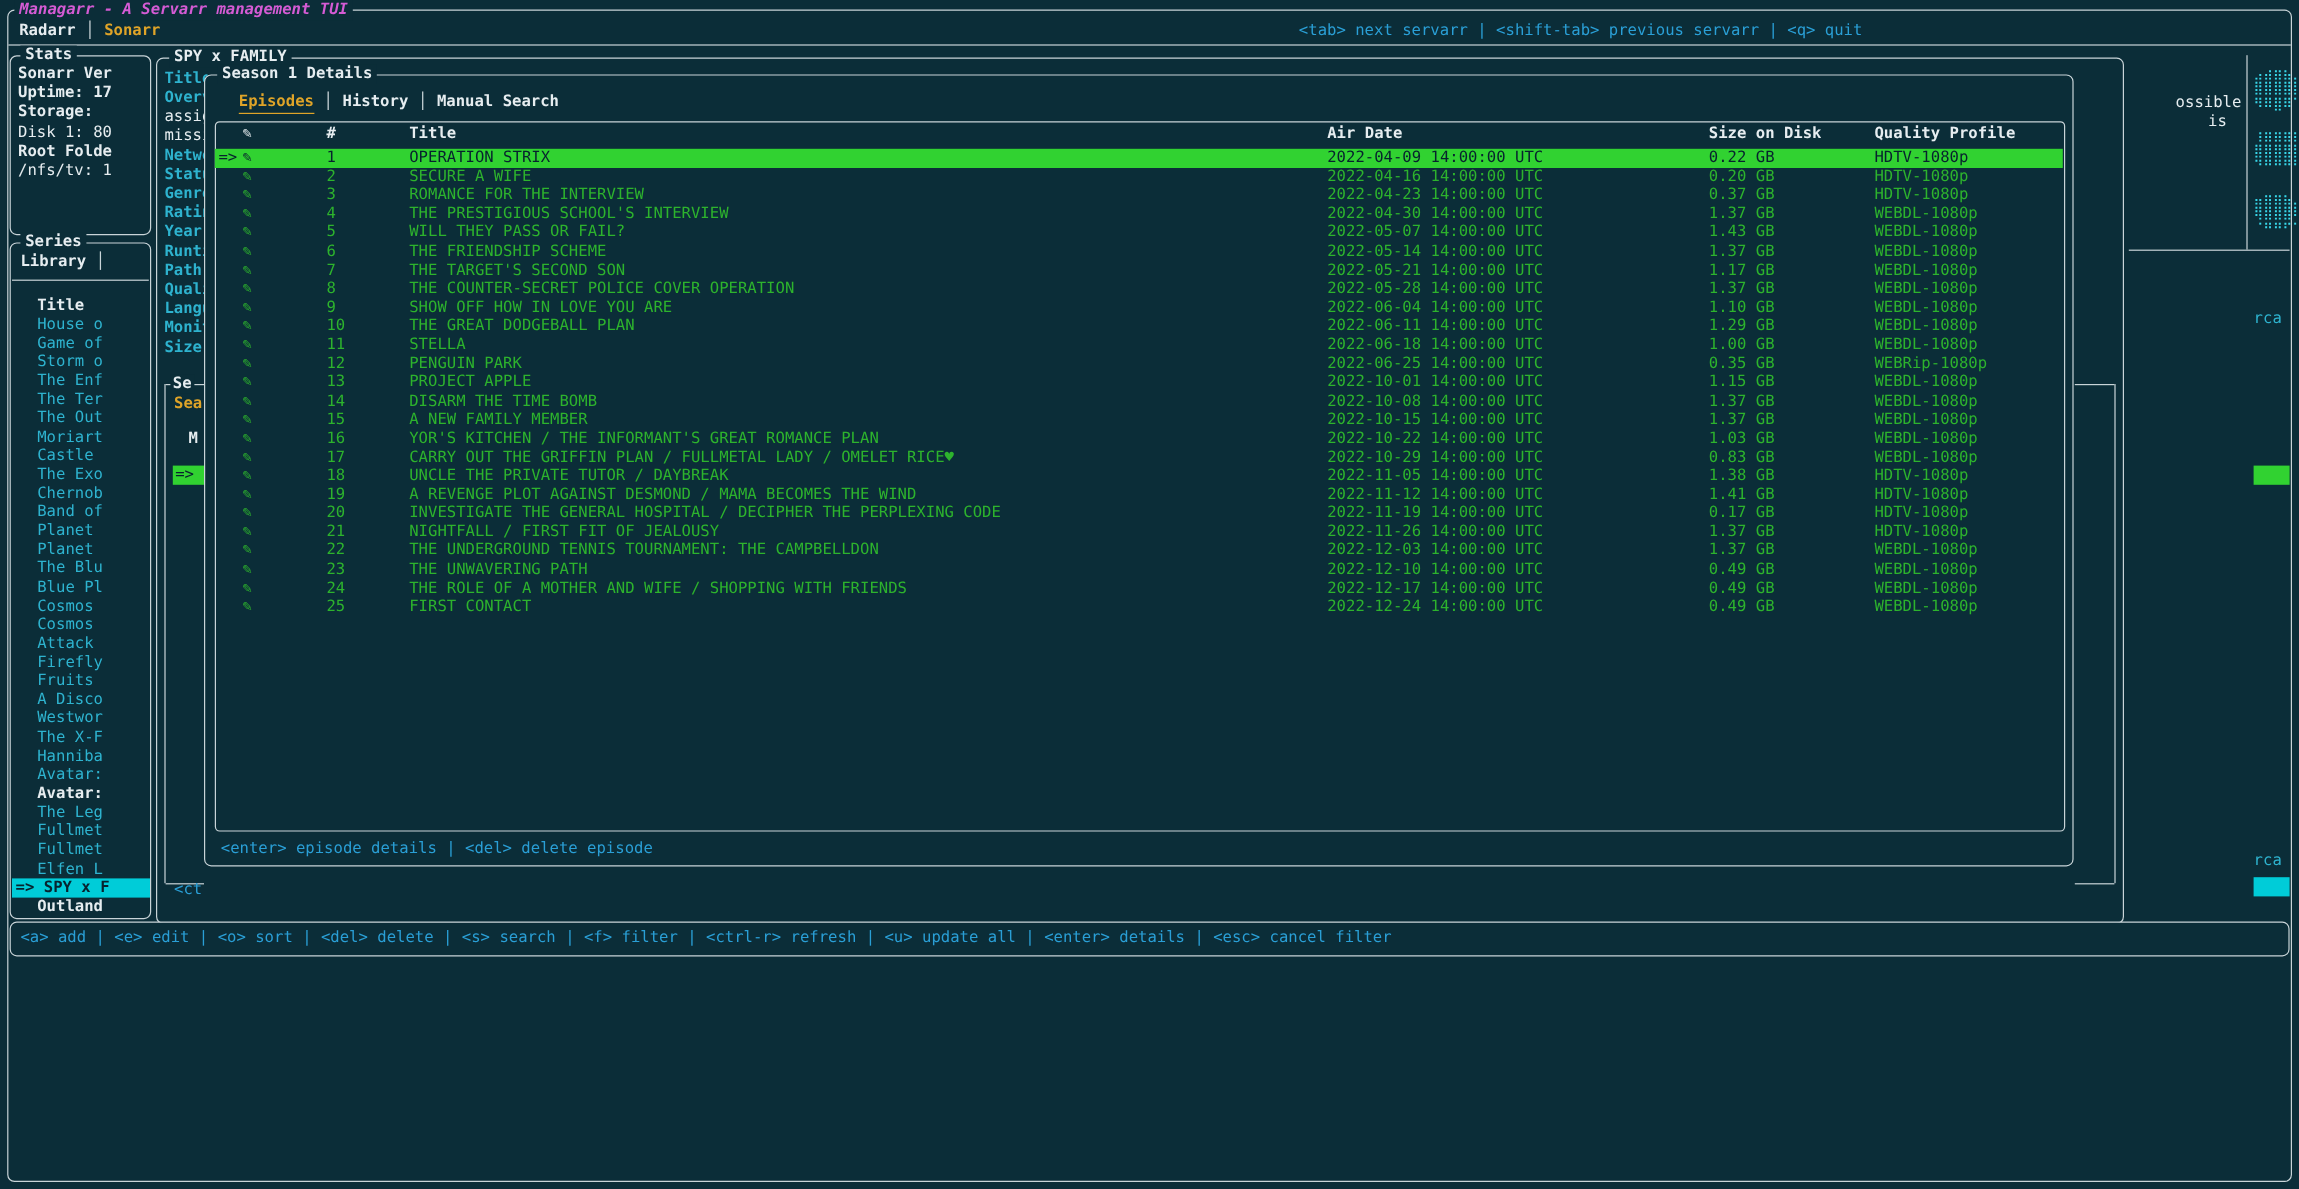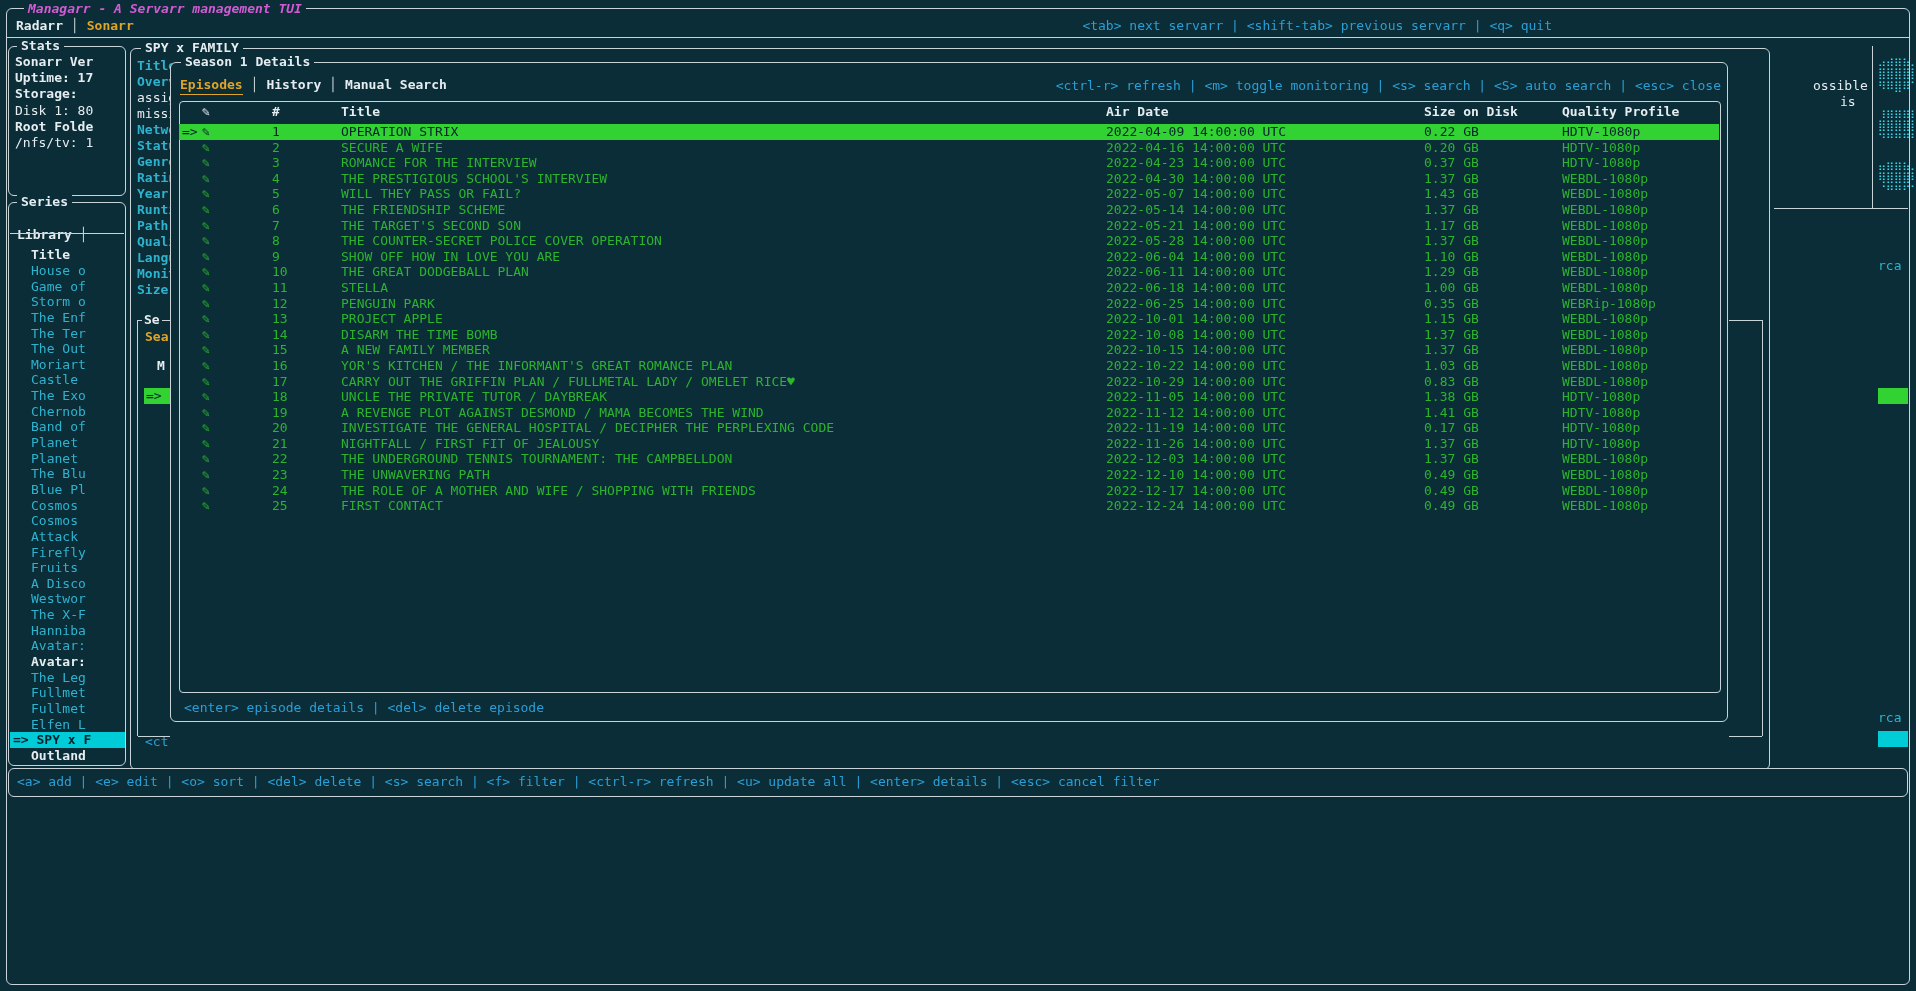--- a/index.html
+++ b/index.html
@@ -43,21 +43,21 @@
   .c-mark{left:3px;} .c-ico{left:23px;} .c-num{left:93px;} .c-title{left:162px;}
   .c-air{left:927px;} .c-size{left:1245px;} .c-qual{left:1383px;}
   .art-line{height:13px;line-height:13px;color:var(--art);white-space:pre;font-family:"DejaVu Sans",sans-serif;font-size:11px;}
   .frag{position:absolute;white-space:pre;}
 </style>
 </head>
 <body>
 
 <div class="panel frame" style="left:6px;top:8px;width:1904px;height:977px;"></div>
 
-<div class="abs magenta" style="left:12px;top:0;background:var(--bg);padding:0 4px;height:17px;line-height:17px;margin-left:12px;">Managarr - A Servarr management TUI</div>
+<div class="abs magenta" style="left:12px;top:0;background:var(--bg);padding:0 4px;height:17px;line-height:17px;">Managarr - A Servarr management TUI</div>
 
 <div class="abs tabs" style="left:16px;top:18px;height:16px;">
   <span class="tab-plain" style="border-bottom:none;">Radarr</span>
   <span class="tabdiv">│</span>
   <span class="yellow" style="border-bottom:none;">Sonarr</span>
 </div>
 
 <div class="abs blue" style="right:364px;top:18px;">&lt;tab&gt; next servarr | &lt;shift-tab&gt; previous servarr | &lt;q&gt; quit</div>
 
 <div class="hline" style="left:7px;top:37px;width:1902px;"></div>
@@ -91,21 +91,21 @@
       <div class="stat-line bold">Uptime: 17</div>
       <div class="stat-line bold">Storage:</div>
       <div class="stat-line">Disk 1: 80</div>
       <div class="stat-line bold">Root Folde</div>
       <div class="stat-line">/nfs/tv: 1</div>
     </div>
 </div>
 
 <div class="panel" style="left:8px;top:202px;width:118px;height:564px;">
   <div class="ptitle" style="left:8px;">Series</div>
-  <div class="abs tabs" style="left:8px;top:24px;">
+  <div class="abs tabs" style="left:8px;top:8px;">
     <span class="tab-plain" style="border-bottom:none;">Library</span>
     <span class="tabdiv">│</span>
   </div>
   <div class="hline" style="left:1px;top:30px;width:114px;"></div>
   <div class="abs bold white" style="left:22px;top:44px;">Title</div>
   <div class="abs" id="series-list" style="left:1px;top:60px;width:115px;overflow:hidden;">
       <div class="series-row">House o</div>
       <div class="series-row">Game of</div>
       <div class="series-row">Storm o</div>
       <div class="series-row">The Enf</div>
@@ -169,29 +169,28 @@
 <div class="frag bold white" style="left:157px;top:358px;">M</div>
 <div class="abs" style="left:144px;top:388px;width:26px;height:15.6px;background:var(--sel-green);color:var(--sel-text);line-height:15.6px;padding-left:2px;">=&gt;</div>
 <div class="frag blue" style="left:145px;top:734px;">&lt;ct</div>
 <div class="vline" style="left:1762px;top:320px;height:416px;"></div>
 <div class="hline" style="left:1729px;top:320px;width:33px;"></div>
 <div class="hline" style="left:1729px;top:736px;width:33px;"></div>
 
 <div class="panel" style="left:170px;top:62px;width:1558px;height:660px;">
   <div class="ptitle" style="left:10px;">Season 1 Details</div>
 
-  <div class="abs tabs" style="left:9px;top:14px;">
+  <div class="abs tabs" style="left:28px;top:14px;">
     <span class="tab-active">Episodes</span>
     <span class="tabdiv">│</span>
     <span class="tab-plain">History</span>
     <span class="tabdiv">│</span>
     <span class="tab-plain">Manual Search</span>
   </div>
 
-  <div class="abs blue" style="right:6px;top:15px;">&lt;ctrl-r&gt; refresh | &lt;m&gt; toggle monitoring | &lt;s&gt; search | &lt;S&gt; auto search | &lt;esc&gt; close</div>
 
   <div class="panel" style="left:8px;top:38px;width:1542px;height:592px;border-radius:4px;"></div>
 </div>
 
 <div class="ep-header">
   <span class="c-ico">✎</span>
   <span class="c-num">#</span>
   <span class="c-title">Title</span>
   <span class="c-air">Air Date</span>
   <span class="c-size">Size on Disk</span>

